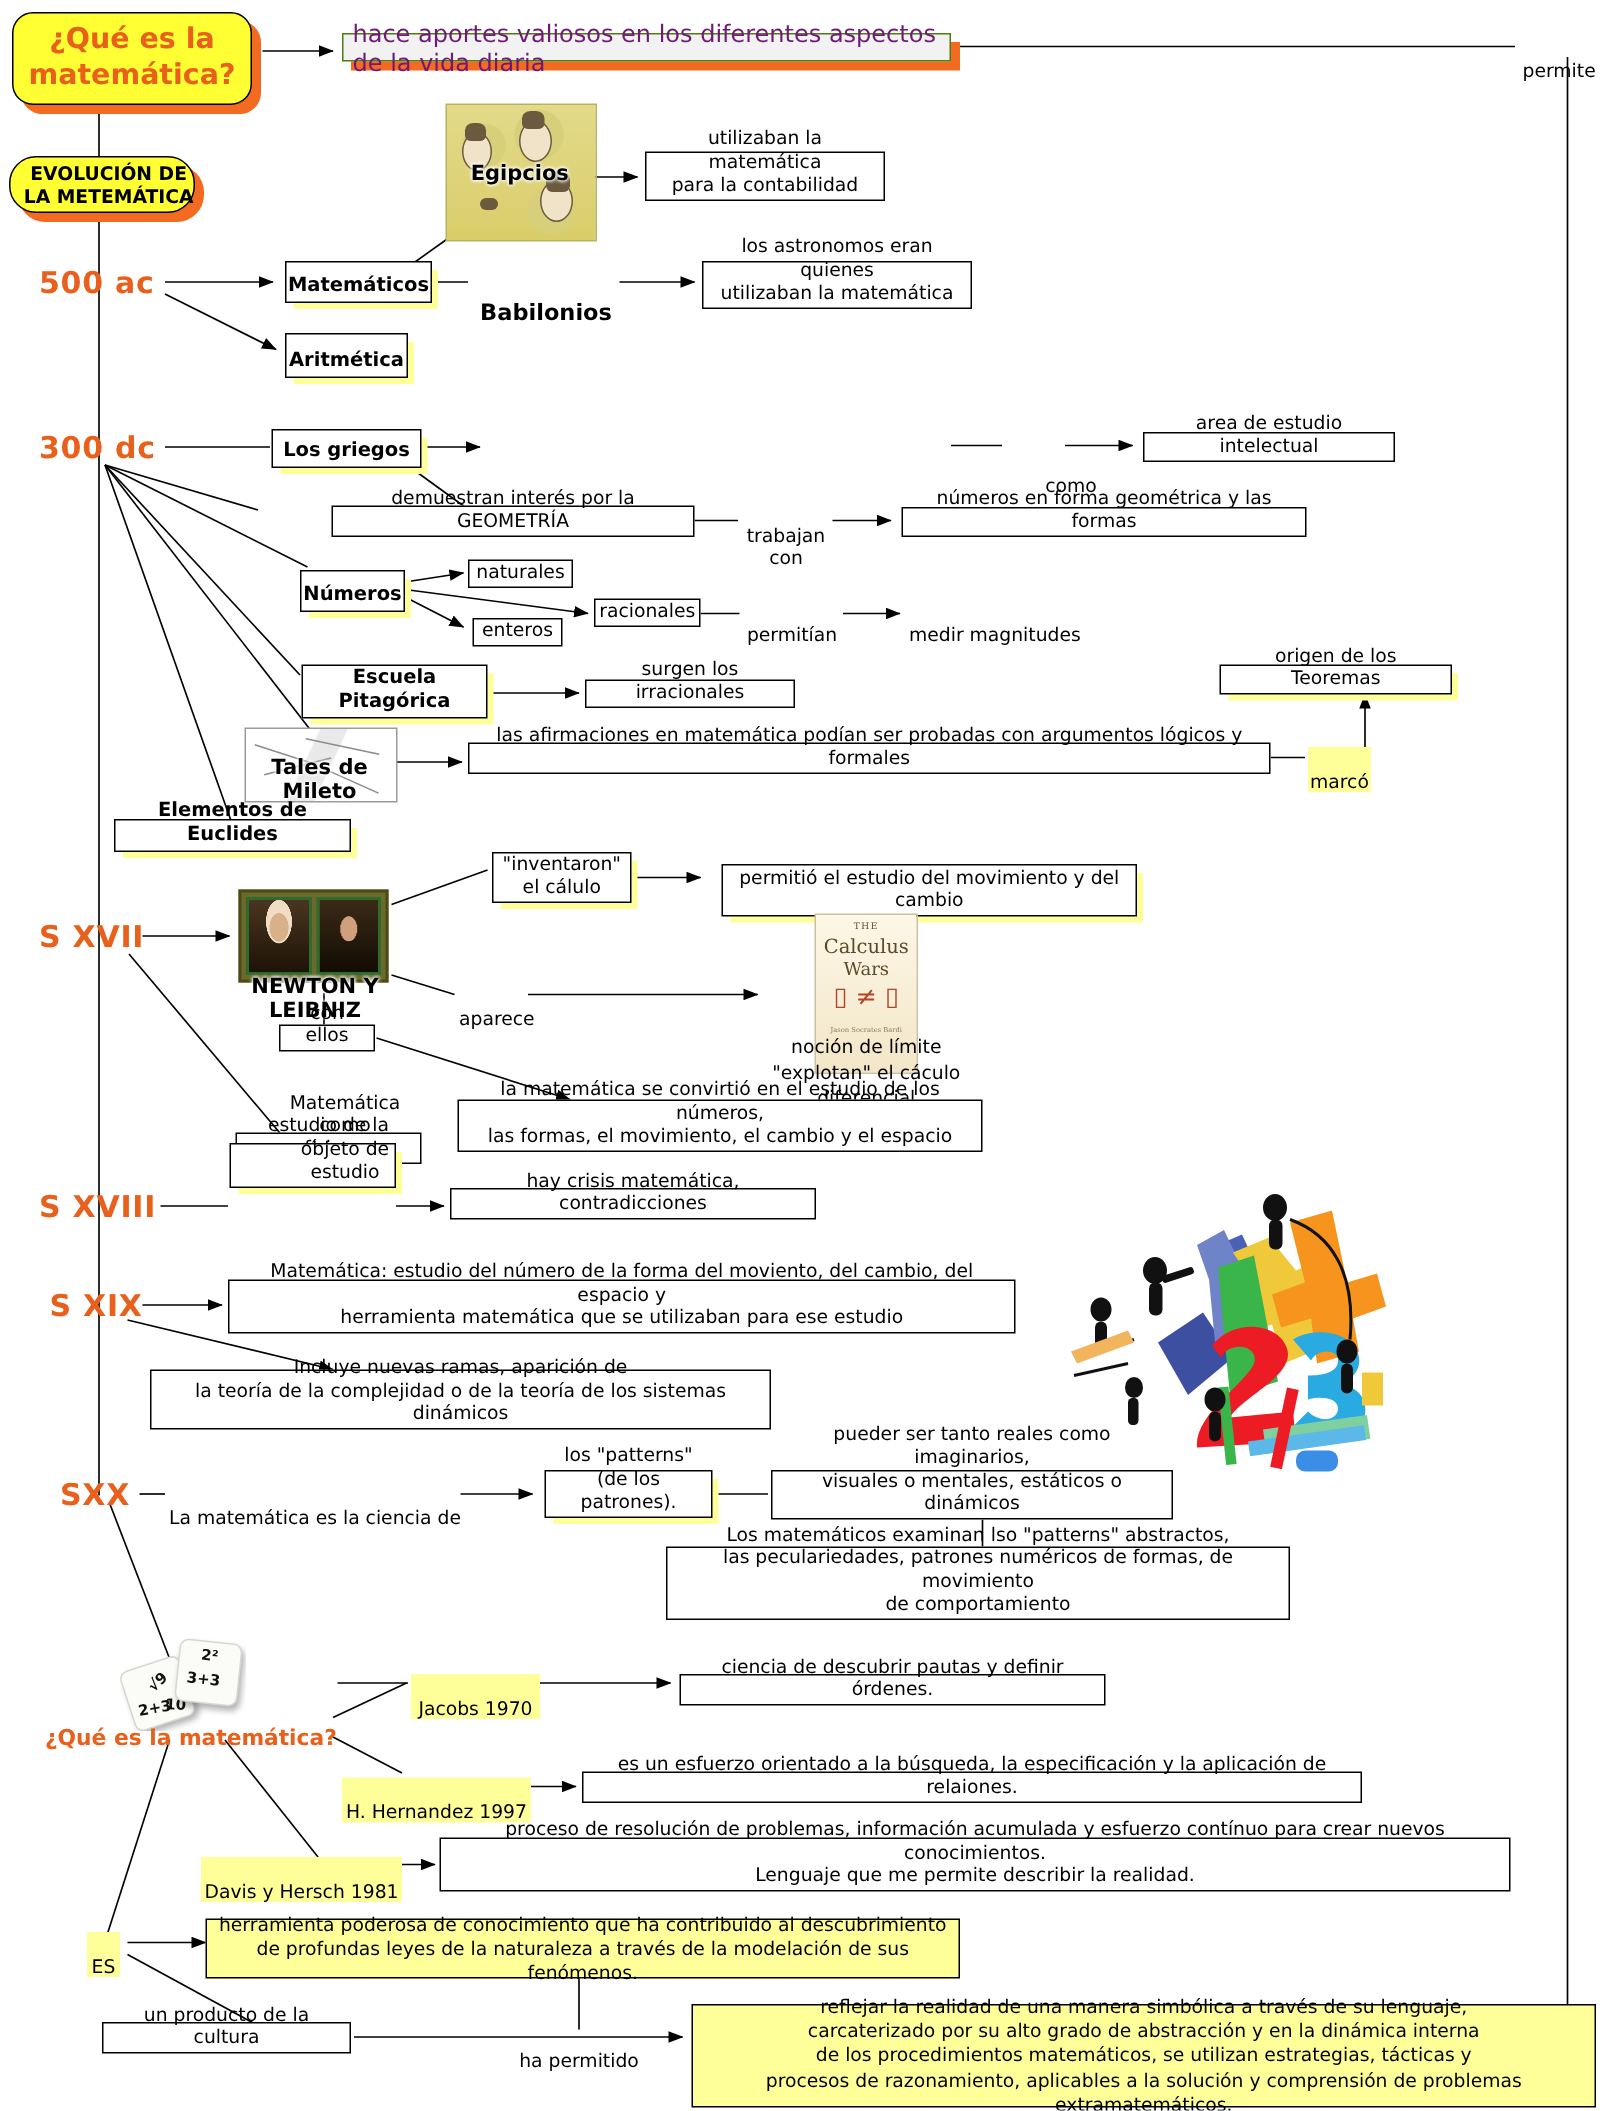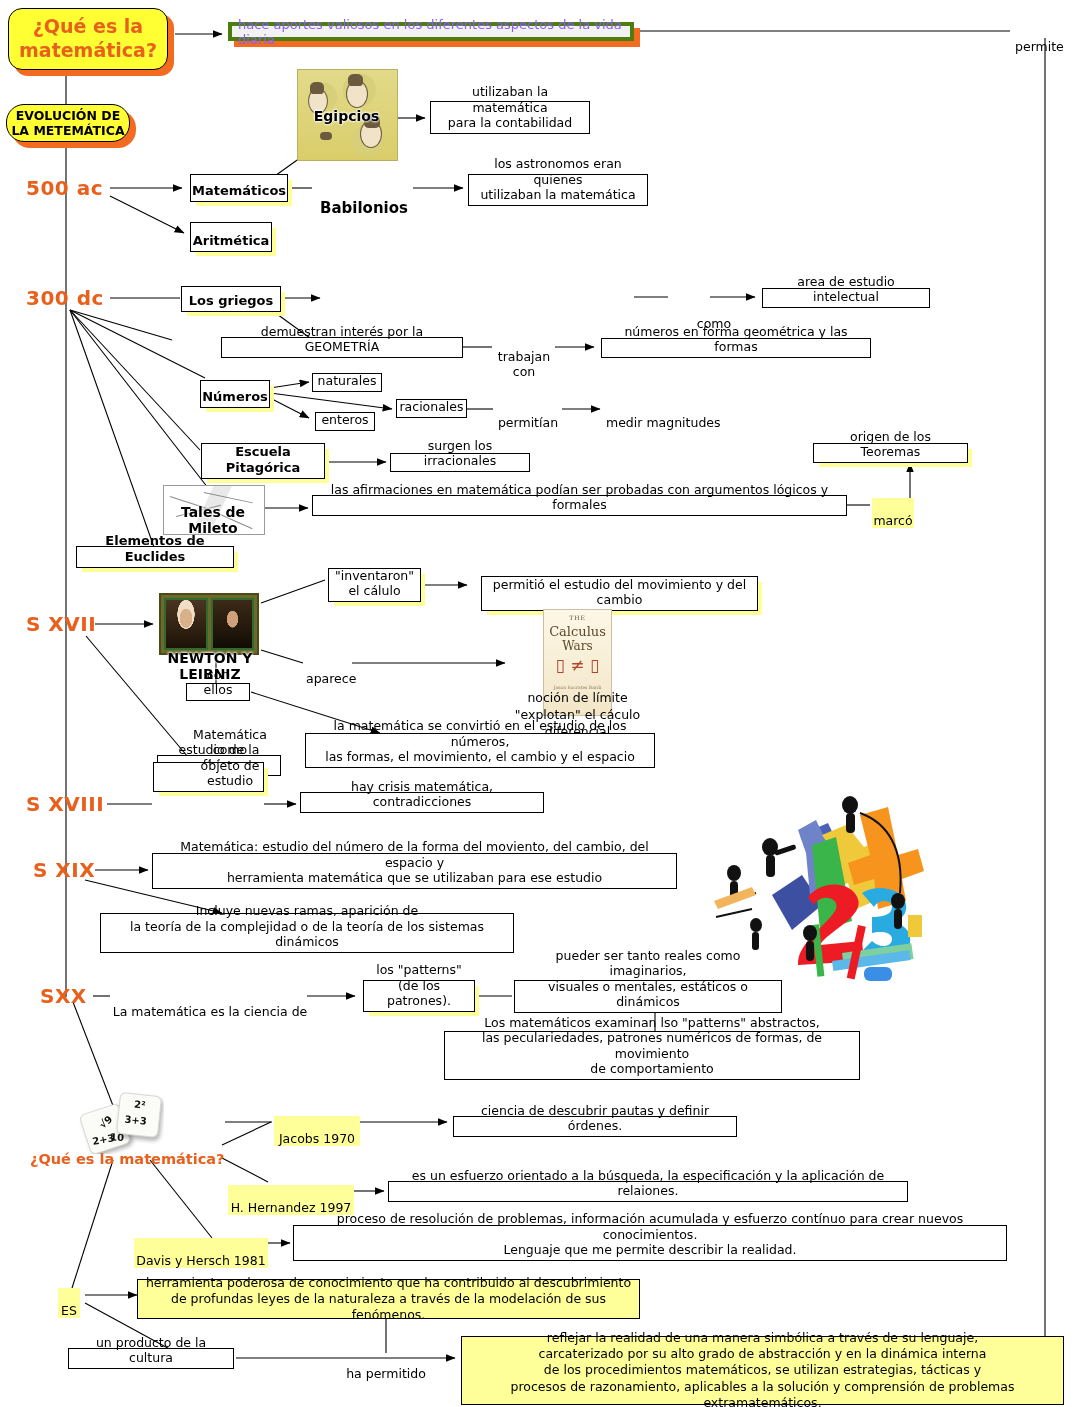--- a/index.html
+++ b/index.html
@@ -37,28 +37,28 @@
   .capsule{
     position:absolute;box-sizing:border-box;
     background:#ffff33;border:1px solid #000;border-radius:12px;
     box-shadow:6px 6px 0 0 #f26b21;
     display:flex;align-items:center;justify-content:center;
     text-align:center;font-weight:bold;color:#000;
   }
   .capsule.title{
     color:#e8601c;font-size:19px;line-height:1.25;border-radius:14px;
   }
-  .capsule.sub{font-size:12.5px;line-height:1.2;border-radius:18px;}
+  .capsule.sub{font-size:12.5px;line-height:1.2;border-radius:18px;justify-content:flex-end;}
 
   
   .orangeshadow{
     position:absolute;box-sizing:border-box;
-    background:#f2f2f2;border:4px solid #4d7c0f;
+    background:#f2f2f2;border:1px solid #4d7c0f;
     box-shadow:6px 6px 0 0 #f26b21;
-    font-size:13px;color:#8b5cf6;
+    font-size:16px;color:#701a75;
     display:flex;align-items:center;justify-content:center;padding:1px 6px;
   }
 
   
   .lbl{
     position:absolute;font-size:12.5px;color:#000;line-height:1.2;
     text-align:center;white-space:pre-line;
   }
   .lbl.hl{background:#ffff99;}
   .lbl.bold{font-weight:bold;font-size:15px;}

